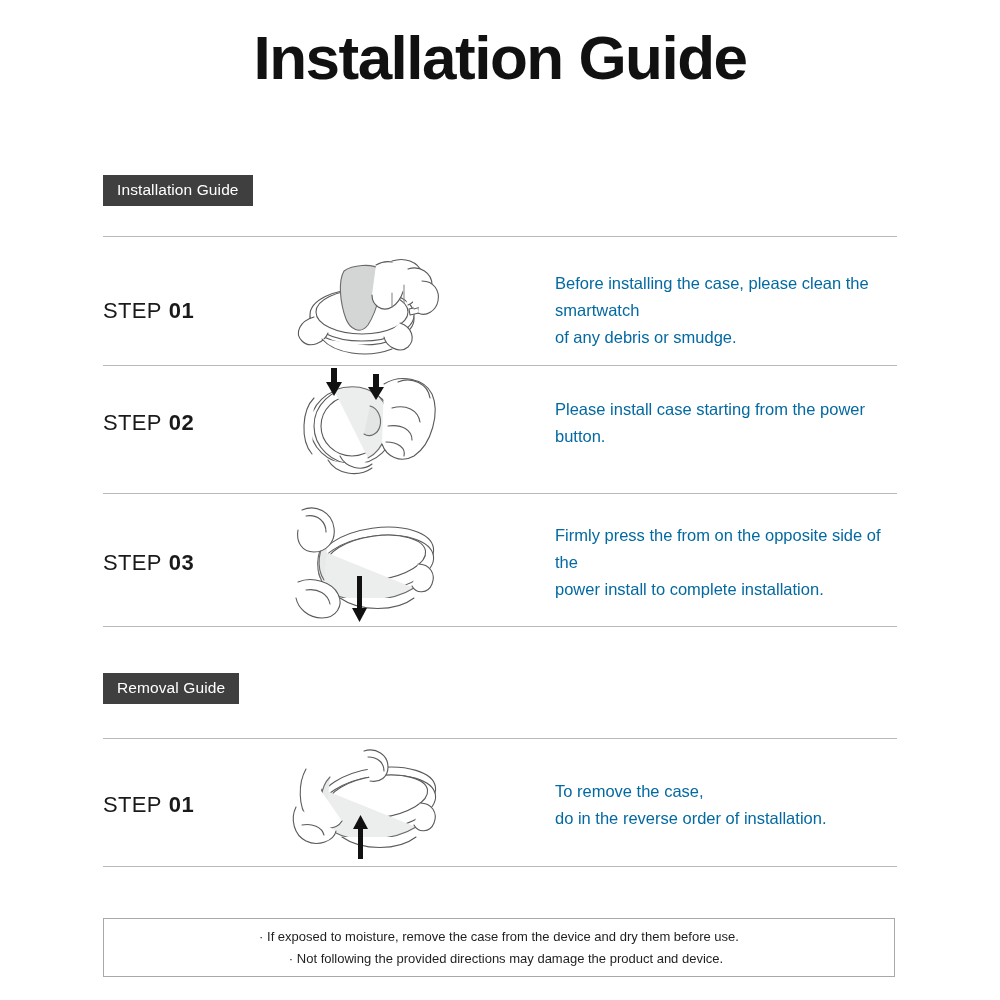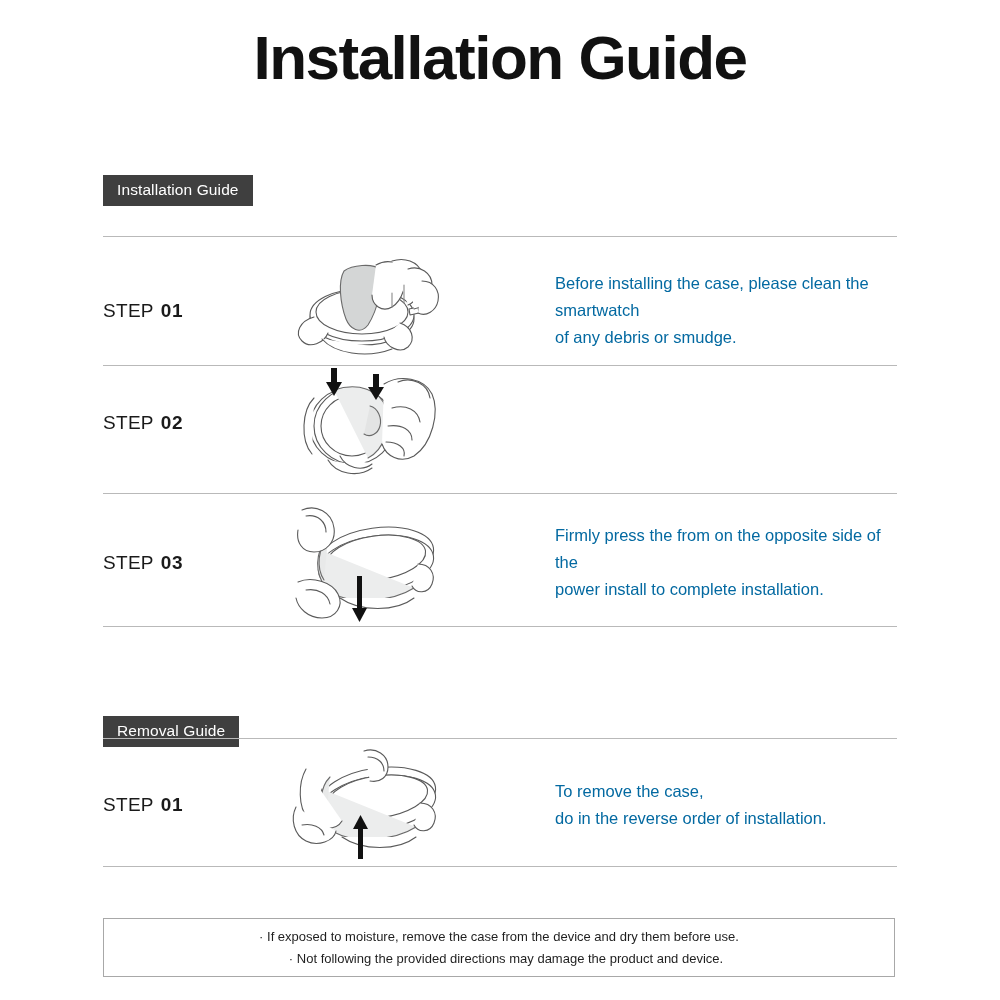--- a/index.html
+++ b/index.html
@@ -41,21 +41,21 @@
     left: 103px;
     background: #3f3f3f;
     color: #ffffff;
     font-size: 15.5px;
     font-weight: 400;
     letter-spacing: 0.1px;
     padding: 6px 14px 7px 14px;
     white-space: nowrap;
   }
   .badge-install { top: 175px; }
-  .badge-removal { top: 716px; }
+  .badge-removal { top: 673px; }
 
   
   .divider {
     position: absolute;
     left: 103px;
     width: 794px;
     height: 1px;
     background: #b9b9b9;
   }
 
@@ -63,21 +63,21 @@
   .step-row {
     position: absolute;
     left: 103px;
     width: 794px;
     display: flex;
     align-items: center;
   }
   .step-label {
     width: 150px;
     flex: 0 0 150px;
-    font-size: 19px;
+    font-size: 22px;
     font-weight: 400;
     color: #1a1a1a;
     letter-spacing: 0.3px;
     white-space: nowrap;
   }
   .step-label .num {
     font-weight: 700;
     margin-left: 7px;
     letter-spacing: 0.5px;
   }
@@ -190,20 +190,23 @@
         <path d="M98 78 C110 78 118 84 116 92" fill="#ffffff"></path>
 
         <g fill="#111111" stroke="none">
           <rect x="43" y="4" width="6" height="16"></rect>
           <path d="M38 18 l8 14 8 -14 z"></path>
           <rect x="85" y="10" width="6" height="15"></rect>
           <path d="M80 23 l8 13 8 -13 z"></path>
         </g>
       </svg>
     </div>
+    <div class="step-desc">
+      <div>Please install case starting from the power button.</div>
+    </div>
   </div>
 
   <div class="divider" style="top:493px;"></div>
 
   <div class="step-row" style="top:501px; height:123px;">
     <div class="step-label">
       <span>STEP</span><span class="num">03</span>
     </div>
     <div class="step-figure">
       <svg width="180" height="122" viewBox="0 0 180 122" fill="none" stroke="#5a5a5a" stroke-width="1.1" stroke-linejoin="round" stroke-linecap="round">

